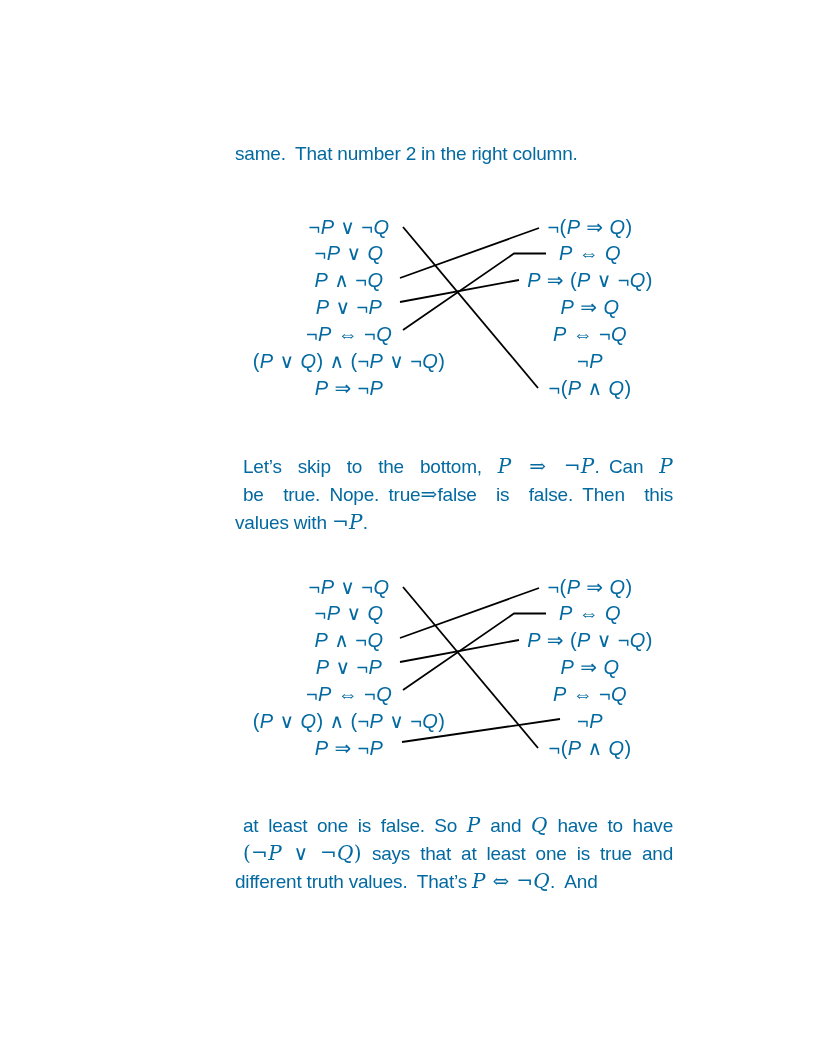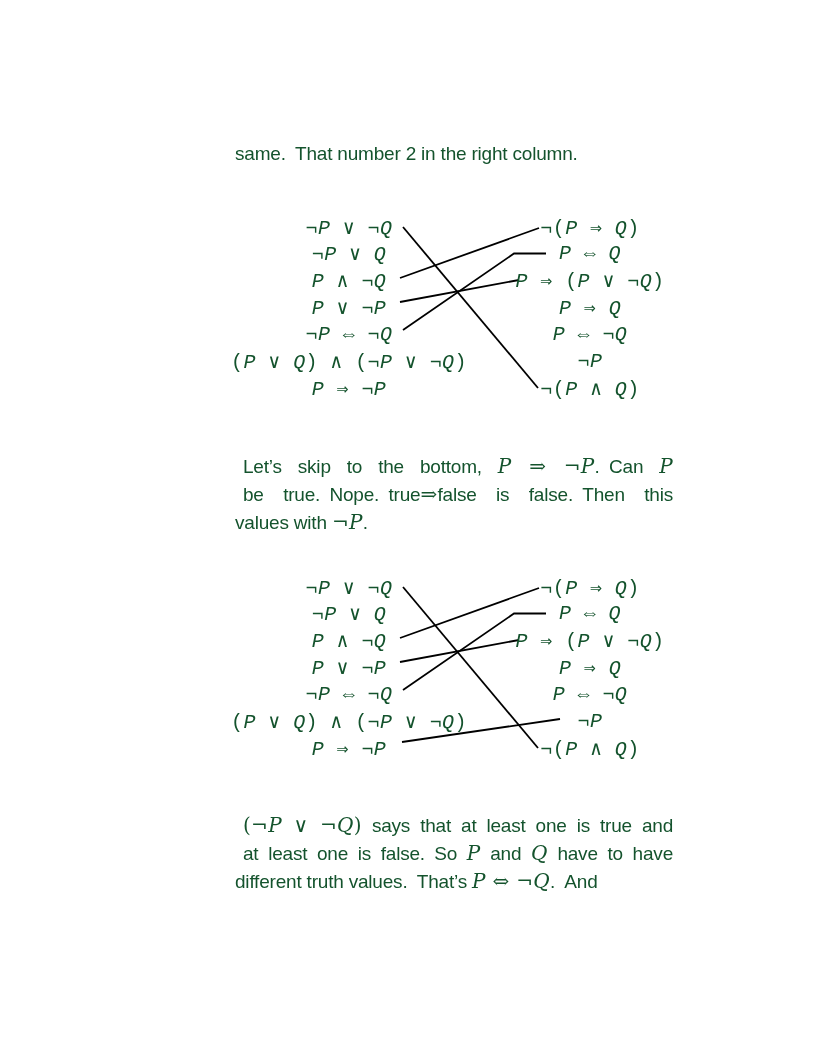--- a/index.html
+++ b/index.html
@@ -1,21 +1,21 @@
 <!DOCTYPE html>
 <html><head>
 <meta charset="utf-8">
 <style>
   html, body { margin: 0; padding: 0; background: #e8e8e8; }
   .page {
     position: relative;
     width: 816px;
     height: 1056px;
     background: #ffffff;
-    color: #14532d;
+    color: #0369a1;
     font-family: "Liberation Sans", sans-serif;
     overflow: hidden;
   }
   .para {
     position: absolute;
     left: 235px;
     width: 438px;
     font-size: 19px;
     line-height: 26.85px;
     letter-spacing: -0.2px;
@@ -30,21 +30,21 @@
   .math i { font-style: italic; }
   .diagram {
     position: absolute;
     left: 230px;
     width: 450px;
     height: 200px;
   }
   .formula {
     position: absolute;
     transform: translate(-50%, -50%);
-    font-family: Liberation Mono, monospace;
+    font-family: Liberation Sans, sans-serif;
     font-size: 20px;
     letter-spacing: 0.4px;
     white-space: nowrap;
     line-height: normal;
   }
   svg.lines { position: absolute; left: 0; top: 0; }
 </style>
 </head>
 <body>
 
@@ -100,17 +100,17 @@
       <span class="formula" style="left: 360px; top: 13.5px;">¬(<i>P</i> ⇒ <i>Q</i>)</span>
       <span class="formula" style="left: 360px; top: 40.35px;"><i>P</i> ⇔ <i>Q</i></span>
       <span class="formula" style="left: 360px; top: 67.2px;"><i>P</i> ⇒ (<i>P</i> ∨ ¬<i>Q</i>)</span>
       <span class="formula" style="left: 360px; top: 94.05px;"><i>P</i> ⇒ <i>Q</i></span>
       <span class="formula" style="left: 360px; top: 120.9px;"><i>P</i> ⇔ ¬<i>Q</i></span>
       <span class="formula" style="left: 360px; top: 147.75px;">¬<i>P</i></span>
       <span class="formula" style="left: 360px; top: 174.6px;">¬(<i>P</i> ∧ <i>Q</i>)</span>
     </div>
 
   <div class="para" style="top:812px">
+      <div class="tline just"><span>at least one is false. So </span><span class="math"><i>P</i></span><span> and </span><span class="math"><i>Q</i></span><span> have to have</span></div>
       <div class="tline just"><span class="math">(¬<i>P</i> ∨ ¬<i>Q</i>)</span><span> says that at least one is true and</span></div>
-      <div class="tline just"><span>at least one is false. So </span><span class="math"><i>P</i></span><span> and </span><span class="math"><i>Q</i></span><span> have to have</span></div>
       <div class="tline"><span>different truth values. That’s </span><span class="math"><i>P</i> ⇔ ¬<i>Q</i></span><span>. And</span></div>
     </div>
 </div>
 
 </body></html>

